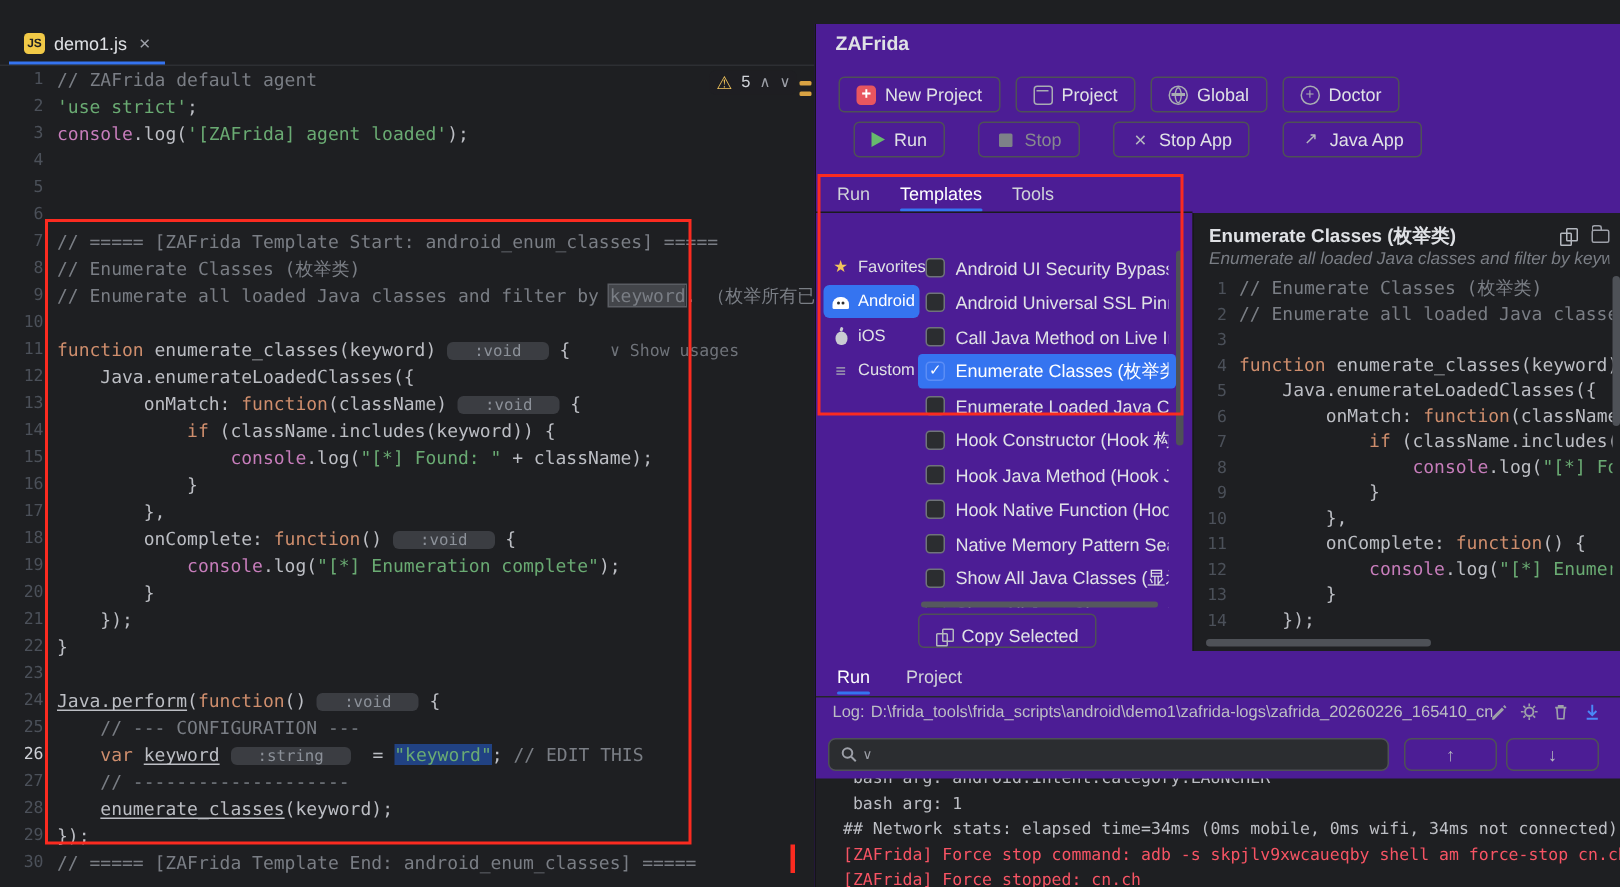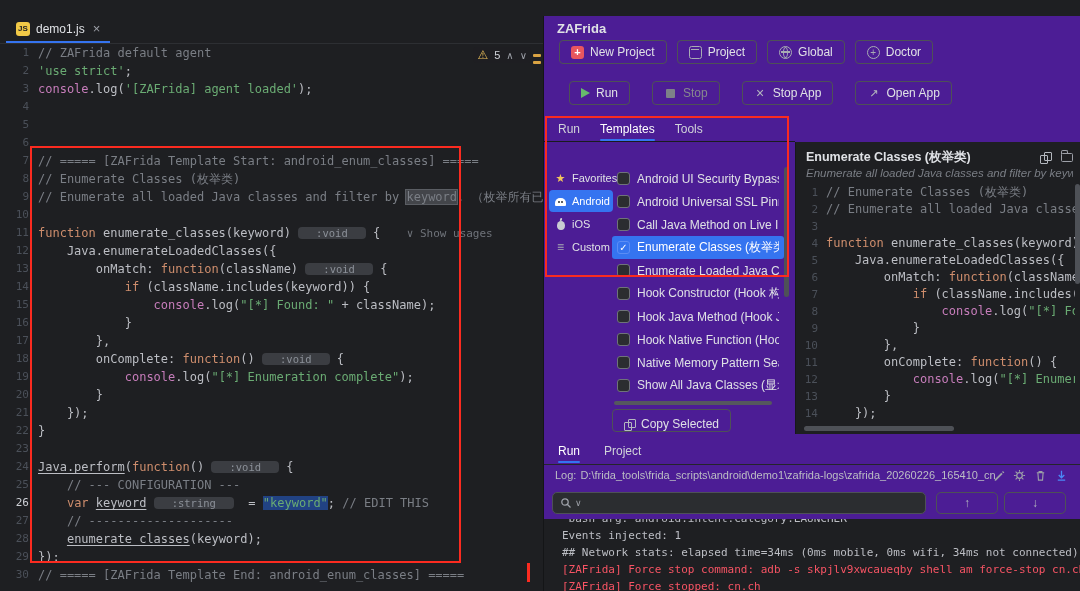--- a/index.html
+++ b/index.html
@@ -30,21 +30,21 @@
   .hint{color:#6f737a;font-size:11px;}
   .sel{background:#214283;}
   .hlbox{background:#43454a;box-shadow:0 0 0 1px #5a5d63;}
   .e-hscroll{position:absolute;left:32px;bottom:2px;width:390px;height:4px;background:#3a3d41;border-radius:2px;}
   .e-marker{position:absolute;right:2px;width:8px;height:3px;background:#d9a343;border-radius:1px;}
   .m1{top:38px;} .m2{top:45px;}
   
   .panel{position:absolute;left:543px;top:0;width:537px;height:591px;background:#4c1d95;border-left:1px solid #141517;box-sizing:border-box;}
   .ptitle{position:absolute;left:13px;top:5px;font-size:13px;font-weight:600;color:#dfe1e5;}
   .btnrow{position:absolute;display:flex;align-items:center;}
-  .row1{left:15px;top:24px;gap:10px;}
+  .row1{left:15px;top:35px;gap:10px;}
   .row2{left:25px;top:65px;gap:22px;}
   .btn{height:24px;display:inline-flex;align-items:center;gap:6px;padding:0 11px;border:1px solid #4e5157;border-radius:4px;
        background:transparent;color:#dfe1e5;font-size:12px;font-family:inherit;cursor:default;}
   .btn.disabled{color:#87898e;}
   .blabel{white-space:nowrap;}
   .icon{width:13px;height:13px;position:relative;display:inline-block;flex:none;}
   .icon-new-project{background:#e8565f;border-radius:3px;}
   .icon-new-project::after{content:"+";position:absolute;inset:0;color:#fff;font-size:11px;line-height:12px;text-align:center;font-weight:bold;}
   .icon-project{border:1.5px solid #a8acb3;border-radius:2.5px;box-sizing:border-box;}
   .icon-project::after{content:"";position:absolute;left:1.5px;right:1.5px;top:2px;height:1.5px;background:#a8acb3;}
@@ -303,21 +303,21 @@
         <button class="btn disabled" type="button">
           <span class="icon icon-stop"></span>
           <span class="blabel">Stop</span>
         </button>
         <button class="btn" type="button">
           <span class="icon icon-stop-app"></span>
           <span class="blabel">Stop App</span>
         </button>
         <button class="btn" type="button">
           <span class="icon icon-open-app"></span>
-          <span class="blabel">Open App</span>
+          <span class="blabel">Java App</span>
         </button>
       </div>
     <div class="ptabs" id="ptabs">
         <div class="ptab">Run</div>
         <div class="ptab active">Templates</div>
         <div class="ptab">Tools</div>
       </div>
     <div class="tabs-sep"></div>
 
     <div class="cats" id="cats">
@@ -493,21 +493,21 @@
           <circle cx="5" cy="5" r="3.2" fill="none" stroke="#9da0a8" stroke-width="1.3"></circle>
           <path d="M7.5 7.5 L10.5 10.5" stroke="#9da0a8" stroke-width="1.3"></path>
         </svg>
       <span class="srch-chev">∨</span>
     </div>
     <button type="button" class="navbtn up">↑</button>
     <button type="button" class="navbtn down">↓</button>
     <div class="cout">
       <div class="cout-inner" id="console-lines">
           <div class="lline"> bash arg: android.intent.category.LAUNCHER</div>
-          <div class="lline">Events injected: 1</div>
+          <div class="lline"> bash arg: 1</div>
           <div class="lline">## Network stats: elapsed time=34ms (0ms mobile, 0ms wifi, 34ms not connected)</div>
           <div class="lline err">[ZAFrida] Force stop command: adb -s skpjlv9xwcaueqby shell am force-stop cn.ch</div>
           <div class="lline err">[ZAFrida] Force stopped: cn.ch</div>
         </div>
     </div>
   </div>
 
   <div class="anno a1"></div>
   <div class="anno a2"></div>
   <div class="anno a3"></div>

